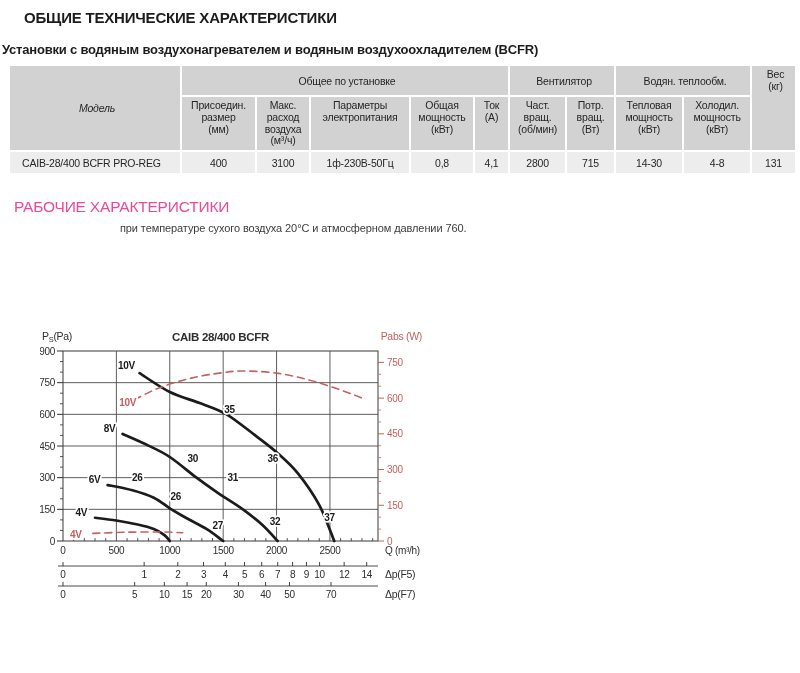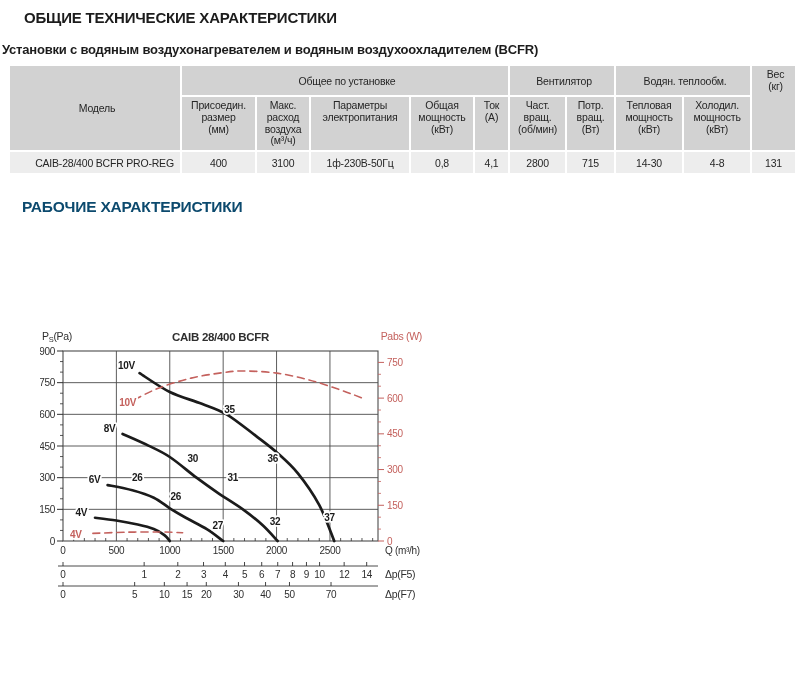--- a/index.html
+++ b/index.html
@@ -3,36 +3,36 @@
 <meta charset="utf-8">
 <style>
   html,body{margin:0;padding:0;background:#fff;}
   body{width:800px;height:673px;position:relative;overflow:hidden;
        font-family:"Liberation Sans",sans-serif;color:#2d2d2d;
        -webkit-font-smoothing:antialiased;}
   .h1{position:absolute;left:24px;top:9px;font-size:15px;font-weight:700;
       letter-spacing:-0.2px;color:#1c1c1c;}
   .h2{position:absolute;left:2px;top:42px;font-size:13px;font-weight:700;
       letter-spacing:-0.2px;color:#1c1c1c;}
-  .h1b{position:absolute;left:14px;top:198px;font-size:15.5px;font-weight:700;
-      letter-spacing:-0.2px;color:#0c4a6e;margin-left:8px;}
+  .h1b{position:absolute;left:14px;top:198px;font-size:15.5px;font-weight:400;
+      letter-spacing:-0.2px;color:#ec4899;}
 
   table.spec{position:absolute;left:8px;top:64px;width:785px;table-layout:fixed;
       border-collapse:separate;border-spacing:2px;font-size:10.5px;color:#262626;
       letter-spacing:-0.2px;}
   .spec td{background:#d2d2d2;text-align:center;vertical-align:middle;padding:0 2px;}
   .spec tr.g td{height:29px;padding-left:6px;}
   .spec tr.s td{vertical-align:top;}
   .spec .cw{display:flex;flex-direction:column;justify-content:flex-start;
       align-items:center;height:48px;padding:3px 0 2px 0;line-height:1.12;}
   .spec td.wt{vertical-align:top;}
   .spec td.wt .cw{height:72px;padding:3px 0 3px 0;}
   .spec tr.d td{background:#ededed;height:21px;}
-  .spec td.model{vertical-align:middle;}
-  .spec td.model-cell{text-align:center;padding-left:21px;background:#ededed;}
+  .spec td.model{vertical-align:middle;font-style:italic;}
+  .spec td.model-cell{text-align:left;padding-left:12px;background:#ededed;}
 
   .bullets{position:absolute;left:14px;top:221px;width:780px;font-size:11px;
       color:#3c3c3c;line-height:14.2px;letter-spacing:-0.1px;}
   .bullets sub{font-size:7.5px;}
   .bullets .ind{padding-left:106px;}
 
   .chart-wrap{position:absolute;left:40px;top:326px;width:420px;height:290px;}
   svg text{font-family:"Liberation Sans",sans-serif;}
 </style>
 </head>
@@ -136,20 +136,21 @@
     <td>14-30</td>
     <td>4-8</td>
     <td>131</td>
   </tr>
   </tbody>
 </table>
 
 <div class="h1b">РАБОЧИЕ ХАРАКТЕРИСТИКИ</div>
 
 <div class="bullets">
+  <div class="ind"><span>при температуре сухого воздуха 20°С и атмосферном давлении 760.</span></div>
 </div>
 
 <div class="chart-wrap">
   <svg id="chart" width="420" height="290" viewBox="0 0 420 290">
       <line x1="76.38983050847457" y1="25" x2="76.38983050847457" y2="215" stroke="#4b4b4b" stroke-width="0.9"></line>
       <line x1="129.77966101694915" y1="25" x2="129.77966101694915" y2="215" stroke="#4b4b4b" stroke-width="0.9"></line>
       <line x1="183.16949152542372" y1="25" x2="183.16949152542372" y2="215" stroke="#4b4b4b" stroke-width="0.9"></line>
       <line x1="236.5593220338983" y1="25" x2="236.5593220338983" y2="215" stroke="#4b4b4b" stroke-width="0.9"></line>
       <line x1="289.9491525423729" y1="25" x2="289.9491525423729" y2="215" stroke="#4b4b4b" stroke-width="0.9"></line>
       <line x1="23" y1="183.33333333333334" x2="338" y2="183.33333333333334" stroke="#4b4b4b" stroke-width="0.9"></line>

